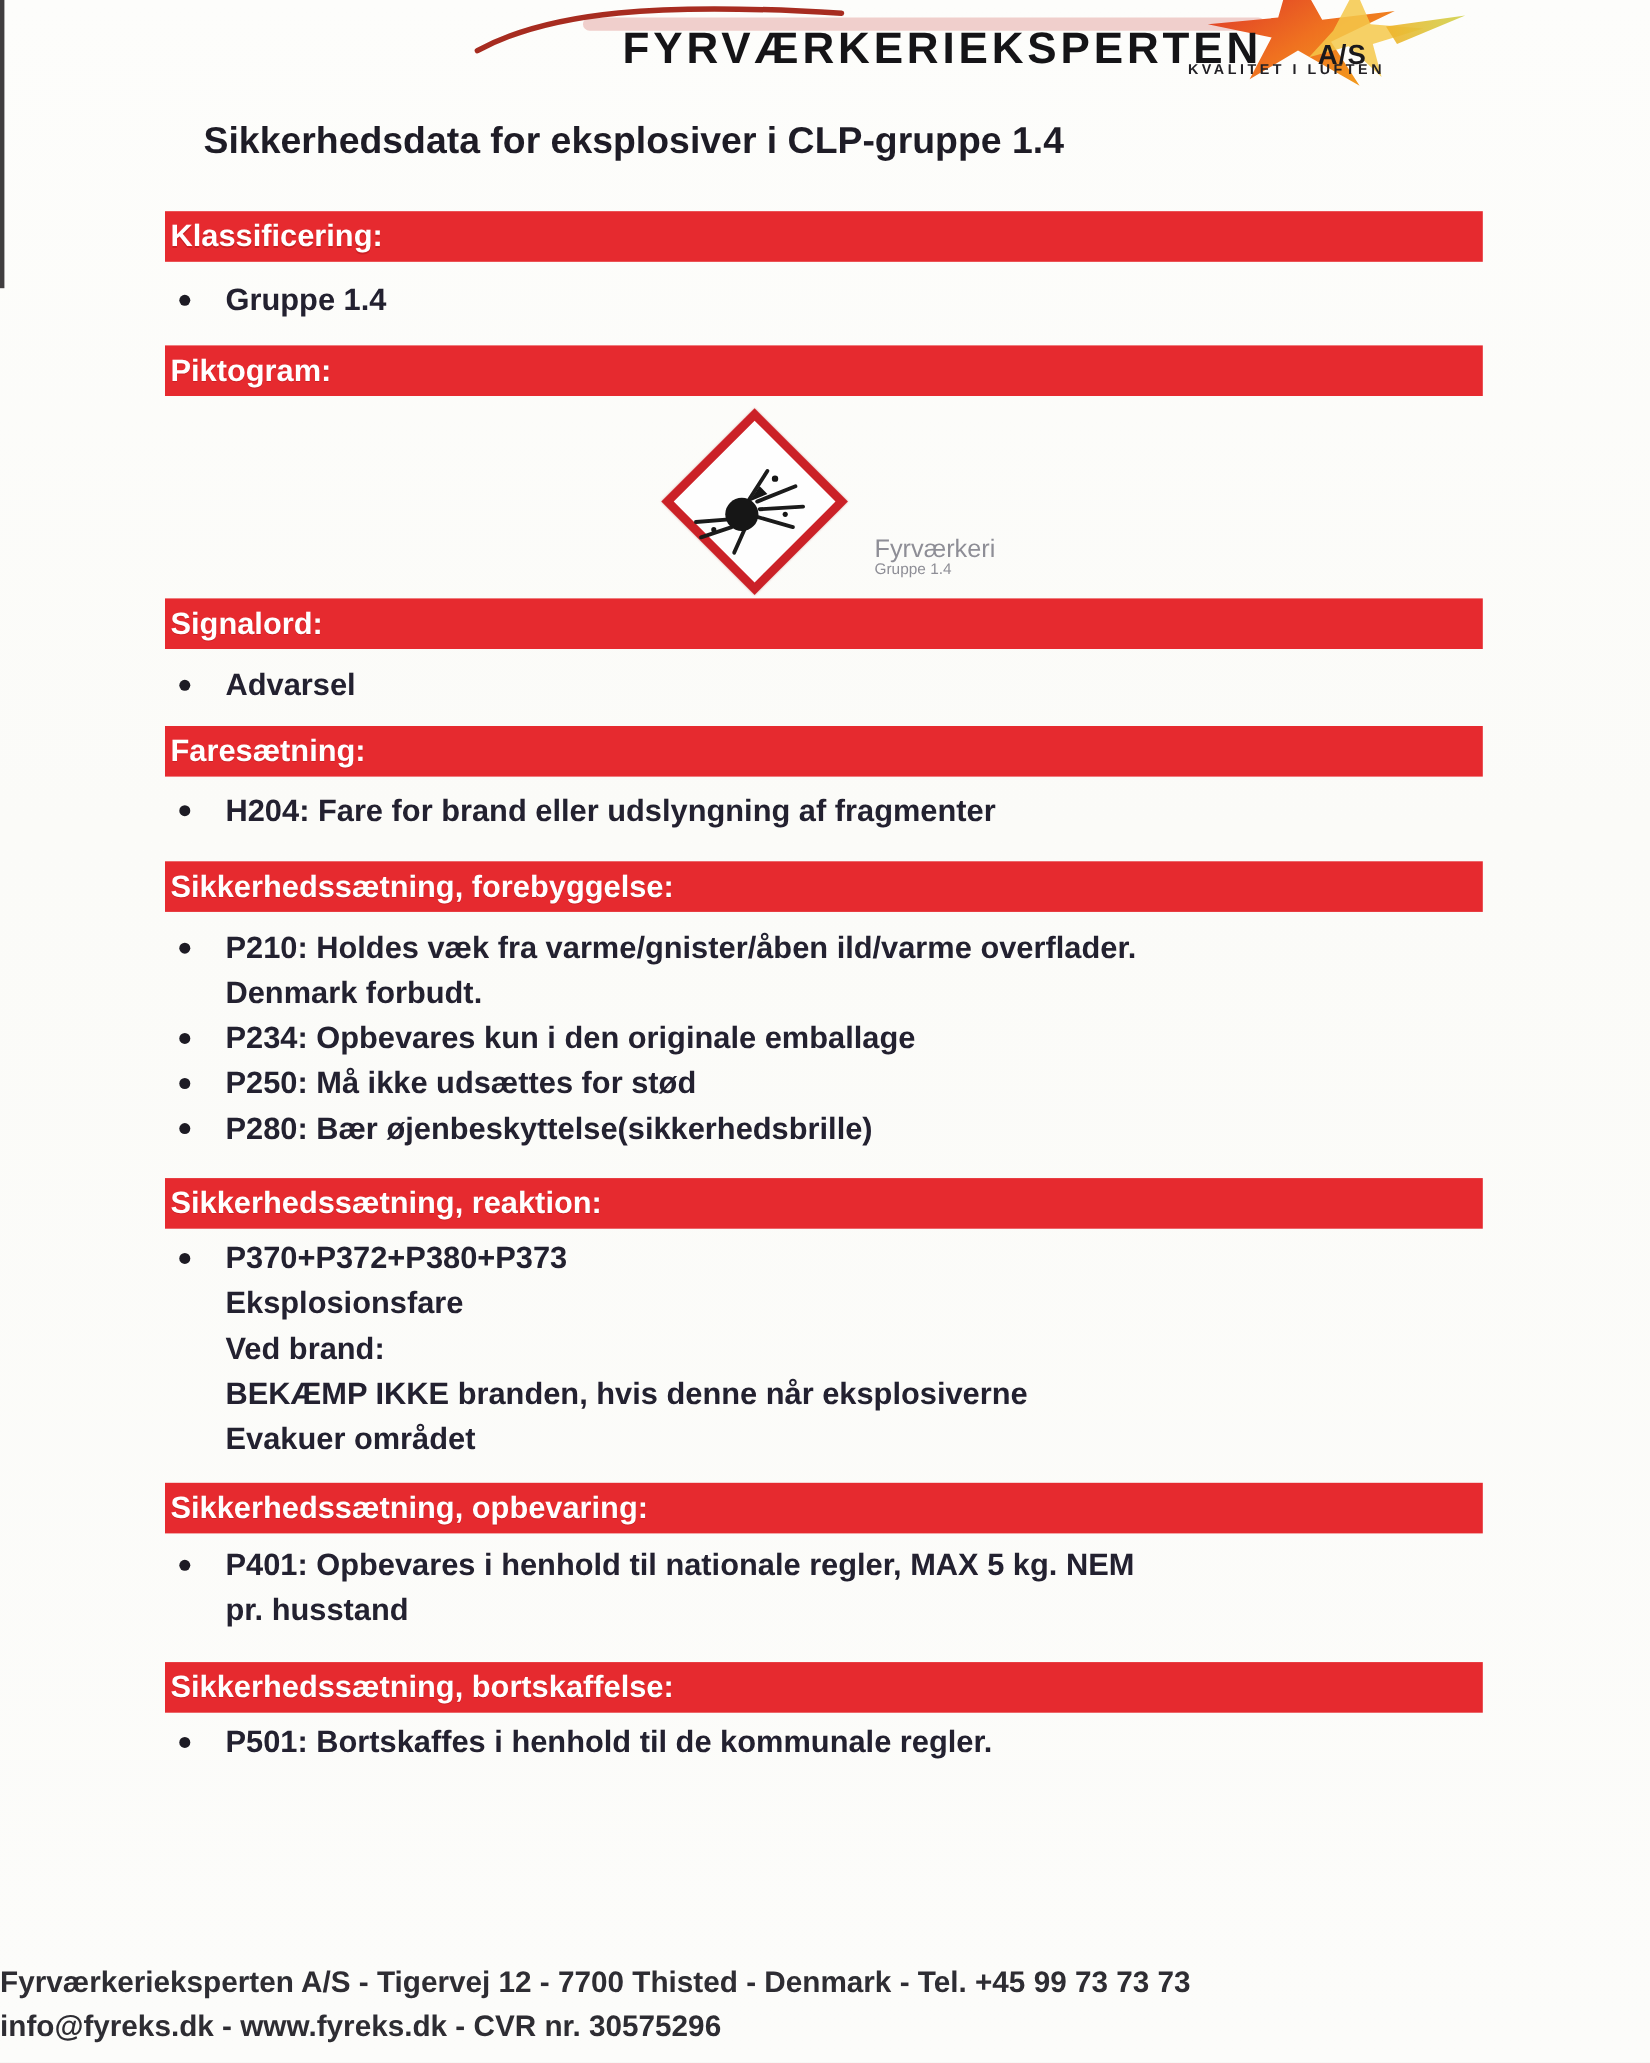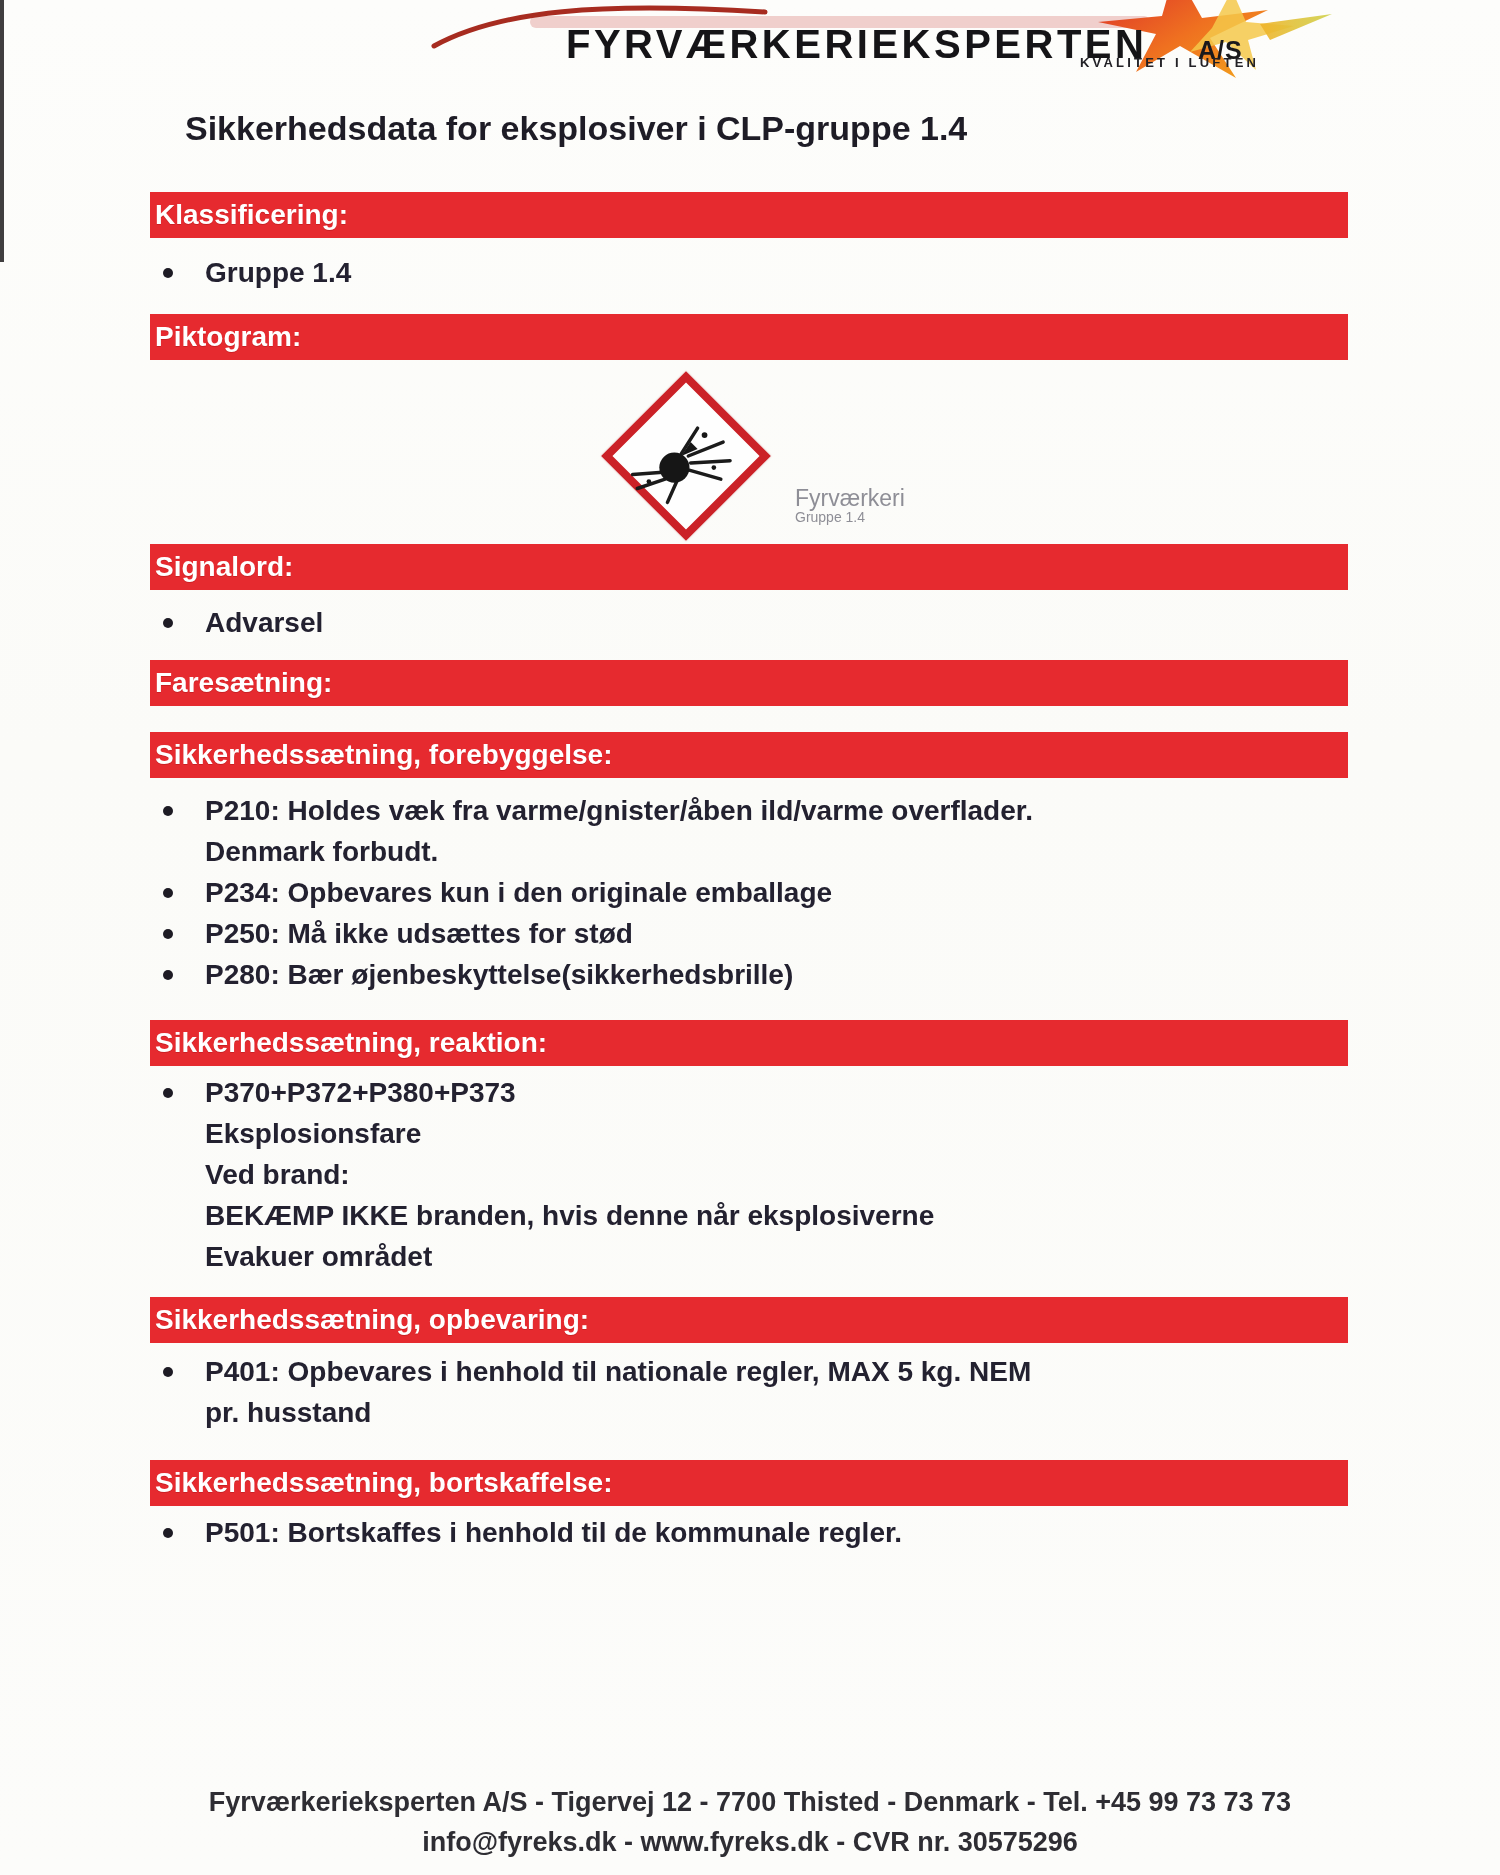--- a/index.html
+++ b/index.html
@@ -68,21 +68,21 @@
     border:8px solid #cb2127;background:#fefefe;
     transform:rotate(45deg);
     box-shadow:0 0 2px rgba(160,30,30,.4);
   }
   .bomb{position:absolute;left:628px;top:38px;width:116px;height:116px;}
   .picto-caption{position:absolute;left:795px;top:126px;color:#8e8e96;}
   .picto-caption .cap1{font-size:23px;line-height:24px;}
   .picto-caption .cap2{font-size:14px;line-height:15px;}
   
   .footer{
-    position:absolute;left:0;top:1782px;width:1500px;text-align:center;
+    position:absolute;left:0;top:1782px;width:1500px;
     font-size:27px;font-weight:bold;color:#2e2d33;line-height:40px;
   }
 </style>
 </head>
 <body>
 
 <div class="page">
   <div class="scan-edge"></div>
 
   <div class="logo">
@@ -151,20 +151,26 @@
 
     <div class="bar">Signalord:</div>
     <div class="li mt12">
       <span class="dot"></span>
       <div class="li-lines">
           <div>Advarsel</div>
         </div>
     </div>
 
     <div class="bar mt17">Faresætning:</div>
+    <div class="li mt10">
+      <span class="dot"></span>
+      <div class="li-lines">
+          <div>H204: Fare for brand eller udslyngning af fragmenter</div>
+        </div>
+    </div>
 
     <div class="bar mt26">Sikkerhedssætning, forebyggelse:</div>
     <div class="li mt12">
       <span class="dot"></span>
       <div class="li-lines">
         <div>P210: Holdes væk fra varme/gnister/åben ild/varme overflader.</div>
         <div>Denmark forbudt.</div>
       </div>
     </div>
     <div class="li">

